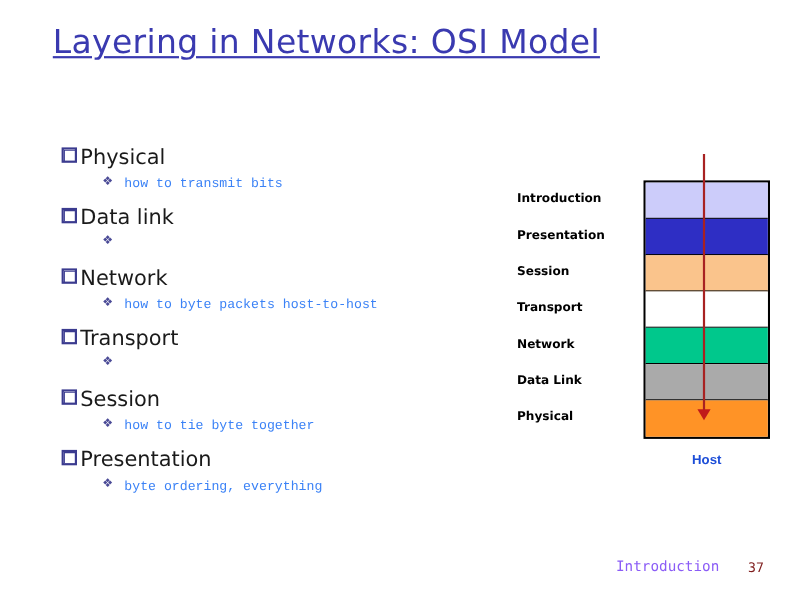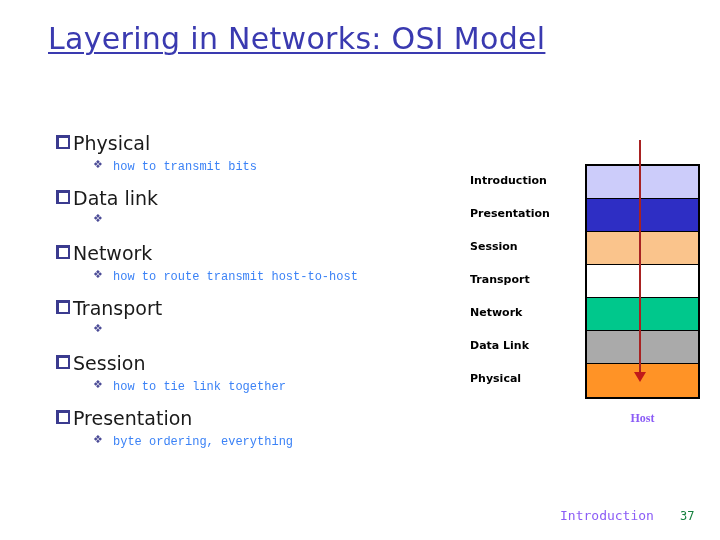--- a/index.html
+++ b/index.html
@@ -153,42 +153,42 @@
     border-left: 6px solid transparent;
     border-right: 6px solid transparent;
     border-top: 10px solid #c01a1a;
   }
   .host-label {
     position: absolute;
     left: 115px;
     top: 275px;
     width: 115px;
     text-align: center;
-    font-family: Liberation Serif, serif;
+    font-family: Liberation Sans, sans-serif;
     font-size: 12px;
     font-weight: bold;
-    color: #8b5cf6;
+    color: #1d4ed8;
   }
 
   
   .footer-section {
     position: absolute;
     left: 560px;
     top: 508px;
     font-family: "DejaVu Sans Mono", monospace;
     font-size: 13px;
     color: #8b5cf6;
   }
   .footer-page {
     position: absolute;
     left: 680px;
     top: 509px;
     font-family: "DejaVu Sans Mono", monospace;
     font-size: 12px;
-    color: #15803d;
+    color: #7f1d1d;
   }
 </style>
 </head>
 <body>
 
 <div class="slide-title">Layering in Networks: OSI Model</div>
 
 <div class="bullet-list">
     <div class="bullet-row">
       <span class="marker-square">
@@ -210,40 +210,40 @@
       <span class="marker-diamond">❖</span>
     </div>
     <div class="bullet-row">
       <span class="marker-square">
         <i></i>
       </span>
       <span class="b-text">Network</span>
     </div>
     <div class="bullet-row sub">
       <span class="marker-diamond">❖</span>
-      <span class="s-text">how to route transmit host-to-host</span>
+      <span class="s-text">how to byte packets host-to-host</span>
     </div>
     <div class="bullet-row">
       <span class="marker-square">
         <i></i>
       </span>
       <span class="b-text">Transport</span>
     </div>
     <div class="bullet-row sub">
       <span class="marker-diamond">❖</span>
     </div>
     <div class="bullet-row">
       <span class="marker-square">
         <i></i>
       </span>
       <span class="b-text">Session</span>
     </div>
     <div class="bullet-row sub">
       <span class="marker-diamond">❖</span>
-      <span class="s-text">how to tie link together</span>
+      <span class="s-text">how to tie byte together</span>
     </div>
     <div class="bullet-row">
       <span class="marker-square">
         <i></i>
       </span>
       <span class="b-text">Presentation</span>
     </div>
     <div class="bullet-row sub">
       <span class="marker-diamond">❖</span>
       <span class="s-text">byte ordering, everything</span>

